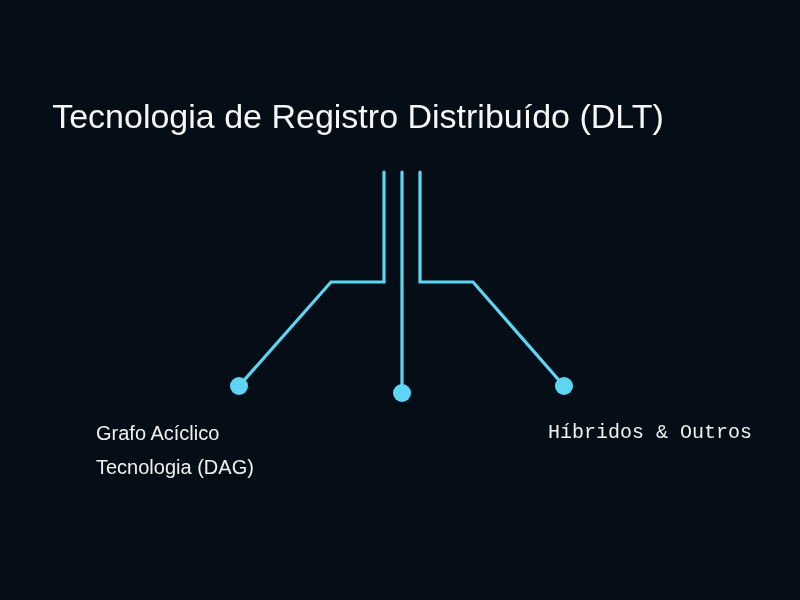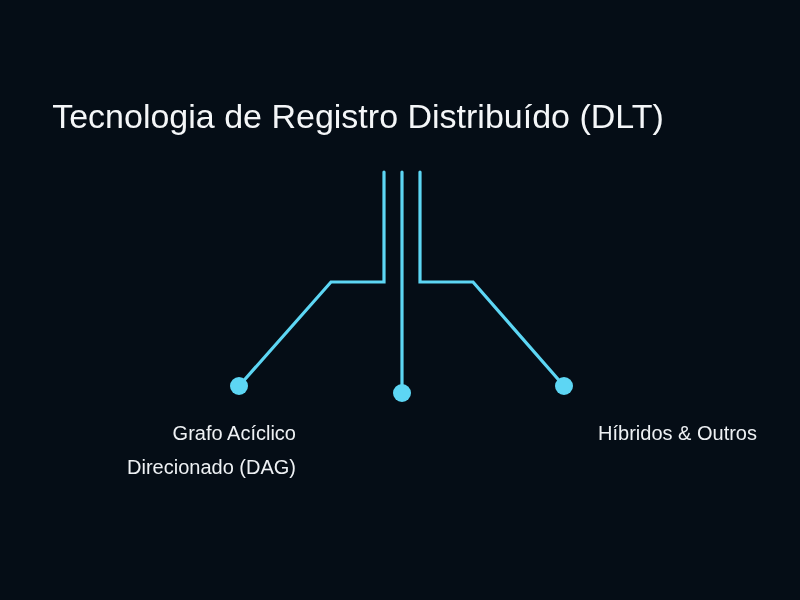--- a/index.html
+++ b/index.html
@@ -35,37 +35,38 @@
       left: 0;
       top: 0;
       width: 800px;
       height: 600px;
     }
     .label {
       position: absolute;
       font-size: 20px;
       line-height: 34px;
       color: #eef1f4;
-      text-align: right;
+      text-align: left;
       white-space: nowrap;
     }
     .label-dag {
       left: 96px;
       top: 416px;
       width: 200px;
     }
     .label-blockchain {
       left: 330px;
       top: 452px;
       width: 150px;
     }
     .label-hybrid {
-      left: 537px;
+      left: 548px;
       top: 416px;
       width: 220px;
+      font-family: Liberation Mono, monospace;
     }
     .label span {
       display: block;
     }
   </style>
 </head>
 <body>
 
 <div class="canvas">
 
@@ -78,21 +79,21 @@
 
     <line x1="402" y1="172" x2="402" y2="390" stroke="#5dd6f4" stroke-width="3.2" stroke-linecap="round"></line>
     <circle cx="402" cy="393" r="9" fill="#5dd6f4"></circle>
 
     <polyline points="420,172 420,282 473,282 564,386" fill="none" stroke="#5dd6f4" stroke-width="3.2" stroke-linejoin="miter" stroke-linecap="round"></polyline>
     <circle cx="564" cy="386" r="9" fill="#5dd6f4"></circle>
   </svg>
 
   <div class="label label-dag">
     <span>Grafo Acíclico</span>
-    <span>Direcionado (DAG)</span>
+    <span>Tecnologia (DAG)</span>
   </div>
 
 
   <div class="label label-hybrid">
     <span>Híbridos &amp; Outros</span>
   </div>
 
 </div>
 
 </body></html>

